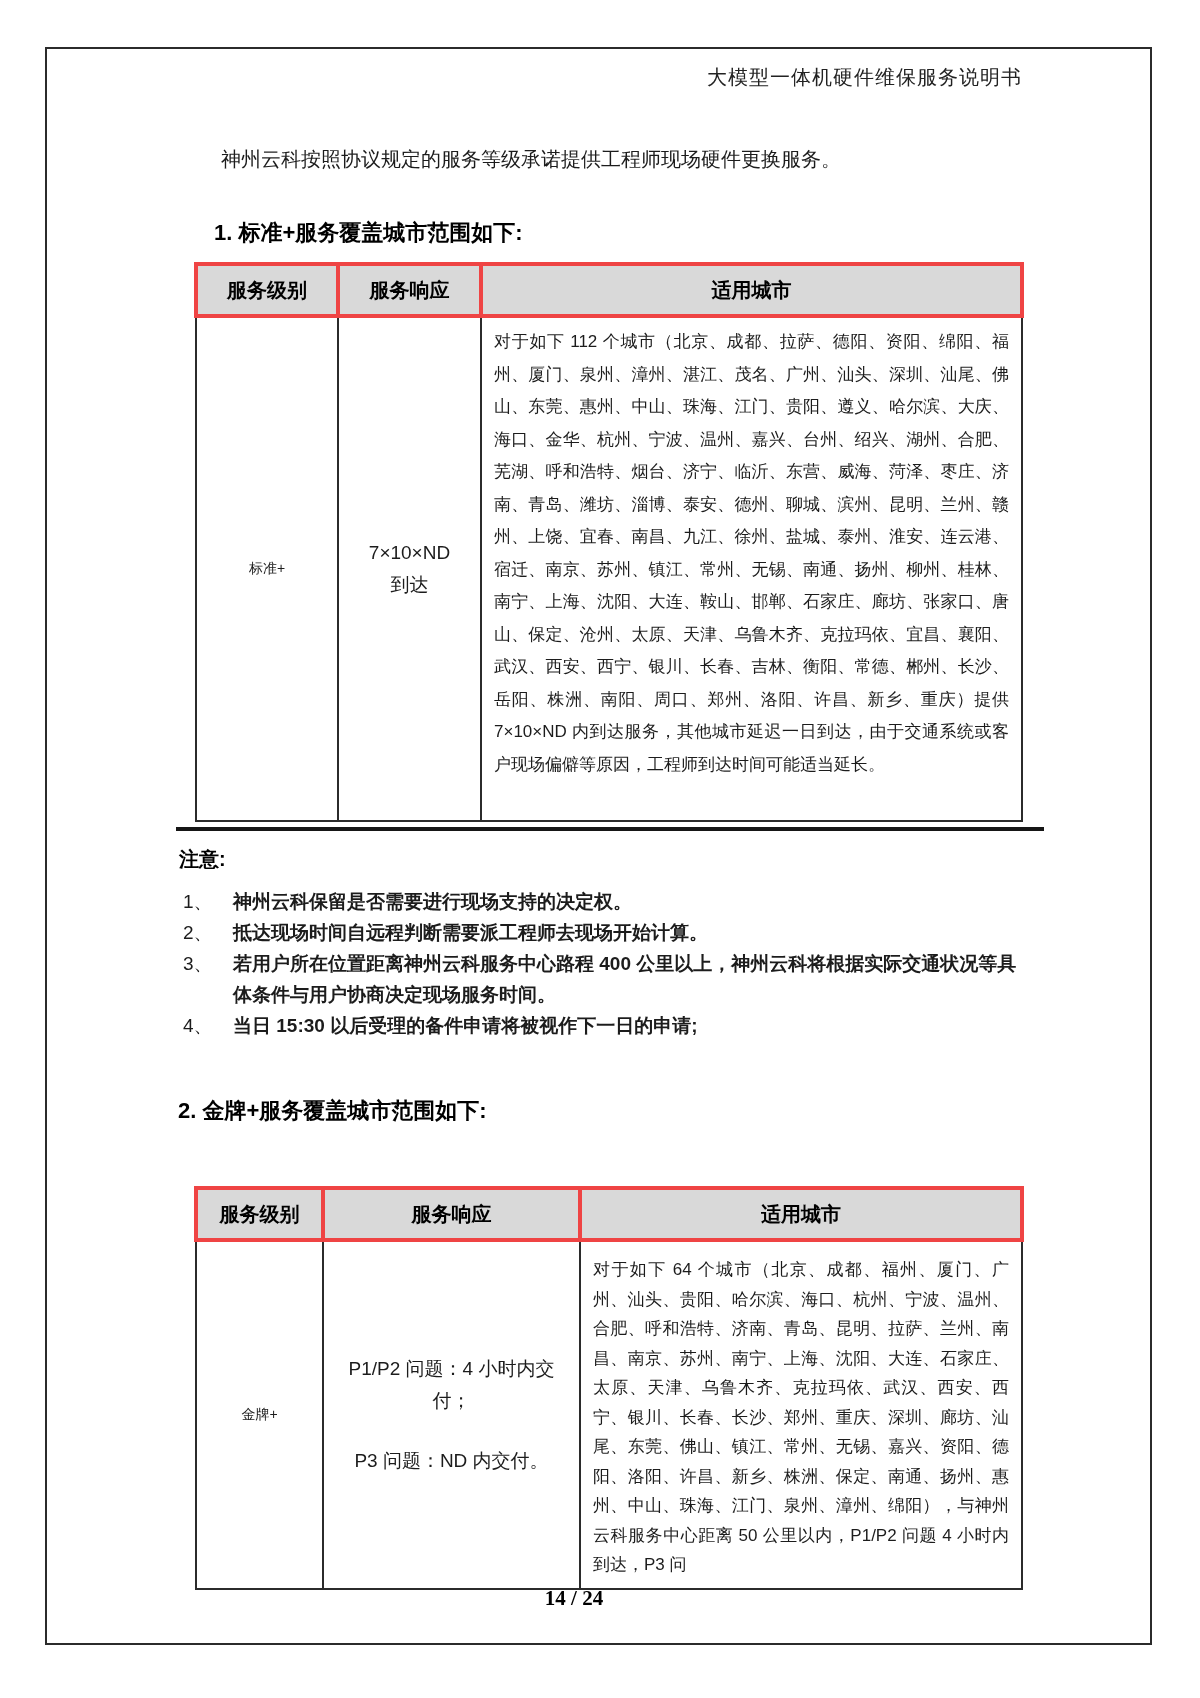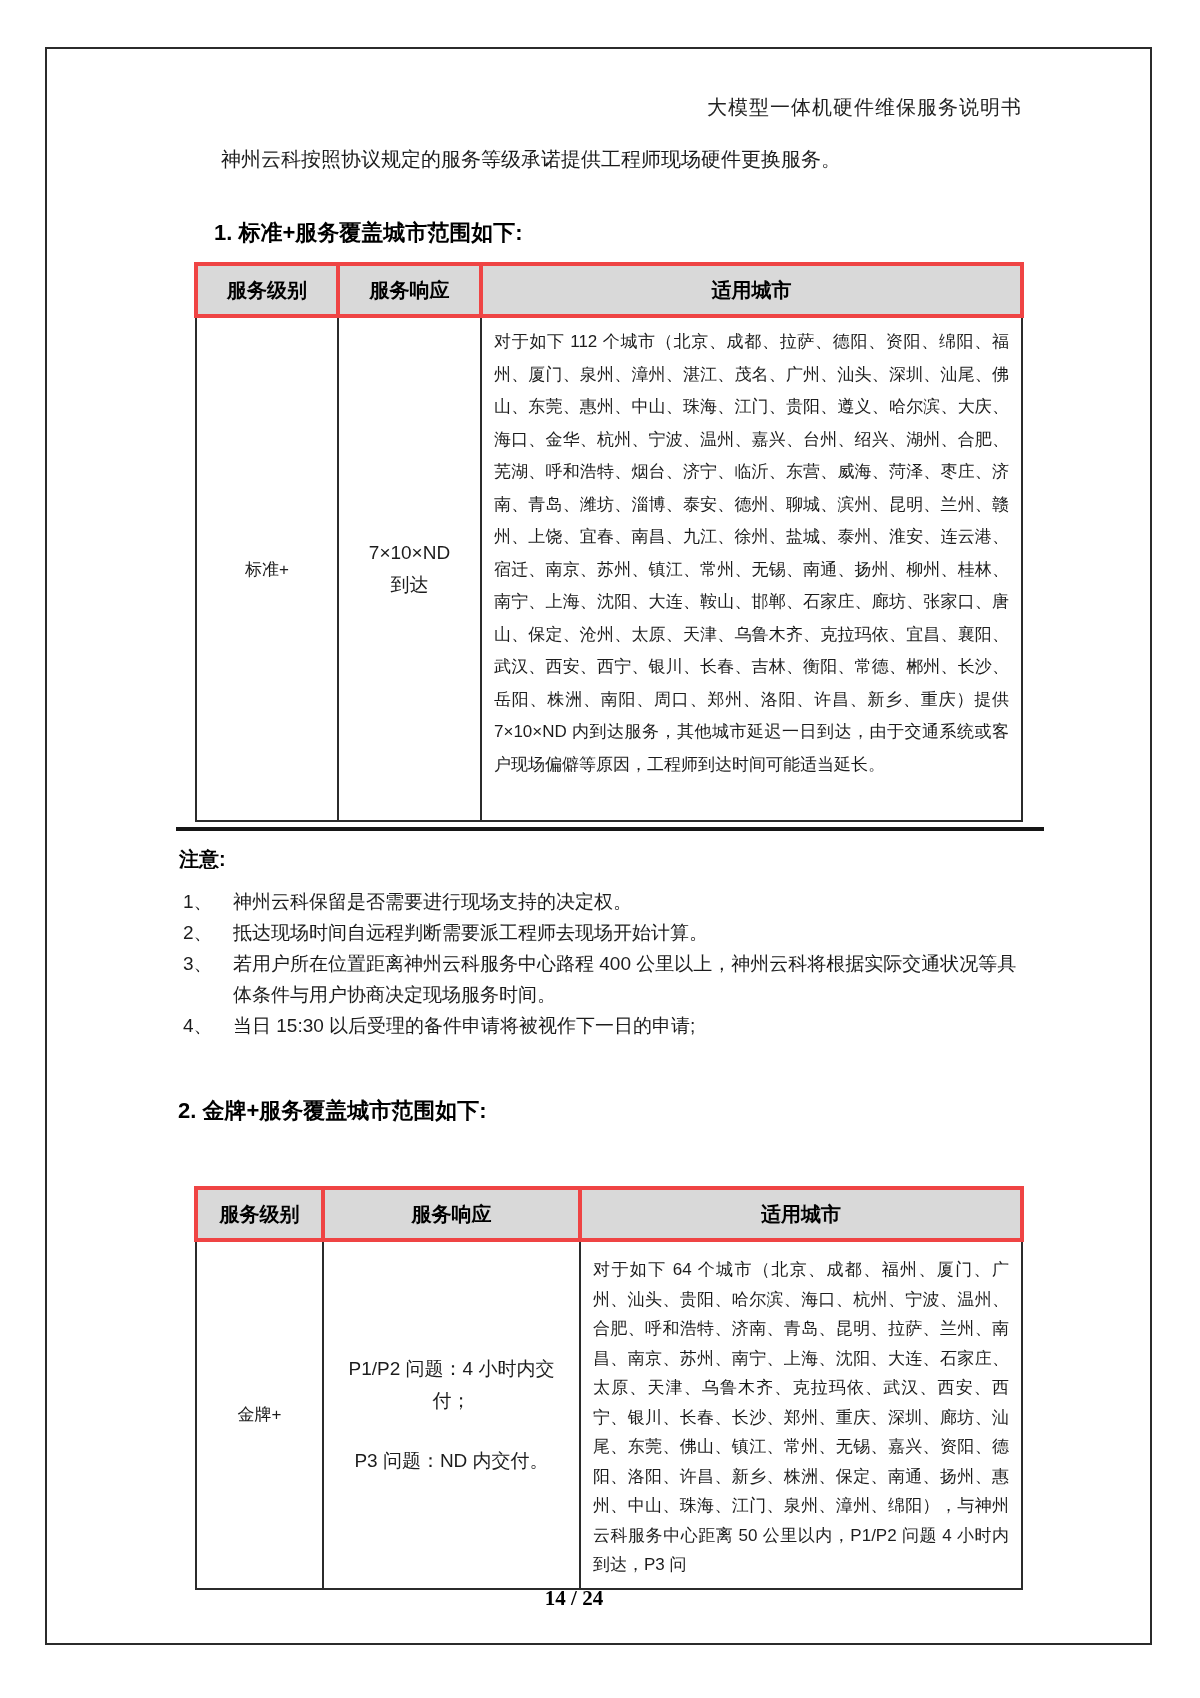--- a/index.html
+++ b/index.html
@@ -8,21 +8,21 @@
     background:#ffffff; color:#1c1c1c;
     font-family:"Liberation Sans","DejaVu Sans",sans-serif;
     overflow:hidden;
   }
   .frame {
     position:absolute; left:45px; top:47px;
     width:1103px; height:1594px;
     border:2px solid #2b2b2b;
   }
   .doc-header {
-    position:absolute; top:94px; left:194px; width:828px;
+    position:absolute; top:64px; left:194px; width:828px;
     text-align:right;
     font-family:Liberation Sans, sans-serif;
     font-size:20px; letter-spacing:1px; color:#222;
   }
   .intro {
     position:absolute; top:146px; left:194px; width:830px;
     font-size:20px; text-indent:27px; line-height:26px;
   }
   .sec-heading {
     position:absolute; left:178px;
@@ -38,21 +38,21 @@
   #table1 { top:262px; width:826px; }
   #table2 { top:1186px; width:826px; }
   th {
     background:#d9d9d9; border:4px solid #ef4444;
     font-size:20px; font-weight:700; text-align:center;
     height:46px; color:#000;
   }
   td { border:2px solid #2b2b2b; vertical-align:middle; }
   #table1 .body-row td { height:484px; }
   #table2 .body-row td { height:296px; }
-  .level-cell { text-align:center; font-size:17px; }
+  .level-cell { text-align:center; font-size:14px; }
   .resp-cell  { text-align:center; font-size:19px; line-height:32px; padding:0 8px; }
   .resp-para2 { margin-top:28px; }
   .cities-cell {
     vertical-align:top; text-align:justify;
     font-size:17px; color:#1c1c1c;
   }
   #table1 .cities-cell { padding:8px 12px 10px 12px; line-height:32.5px; }
   #table2 .cities-cell { padding:13px 12px 8px 12px;  line-height:29.5px; }
 
   .divider {
@@ -62,21 +62,21 @@
   .notes-title {
     position:absolute; left:179px; top:846px;
     font-size:20px; font-weight:700; color:#000;
   }
   .notes-list {
     position:absolute; left:183px; top:886px; width:852px;
     font-size:19px; line-height:31px;
   }
   .note-item { display:flex; }
   .note-num  { flex:0 0 50px; }
-  .note-text { flex:1; }
+  .note-text { flex:1;font-weight:bold; }
 
   .footer {
     position:absolute; top:1586px; left:0; width:1148px;
     text-align:center;
     font-family:"Liberation Serif","DejaVu Serif",serif;
     font-size:21px; font-weight:700; color:#000;
   }
 </style>
 </head>
 <body>

